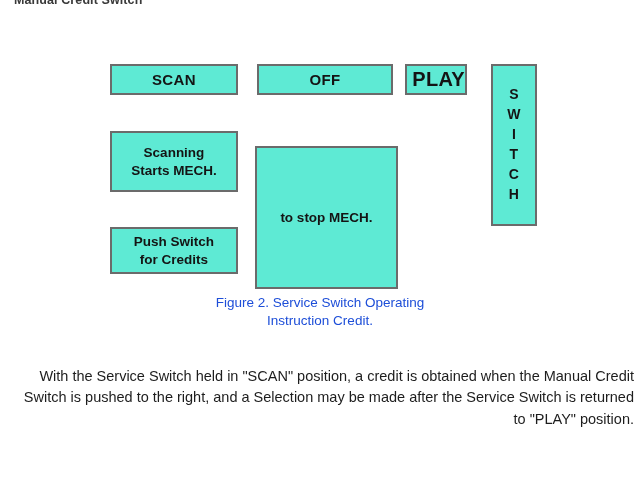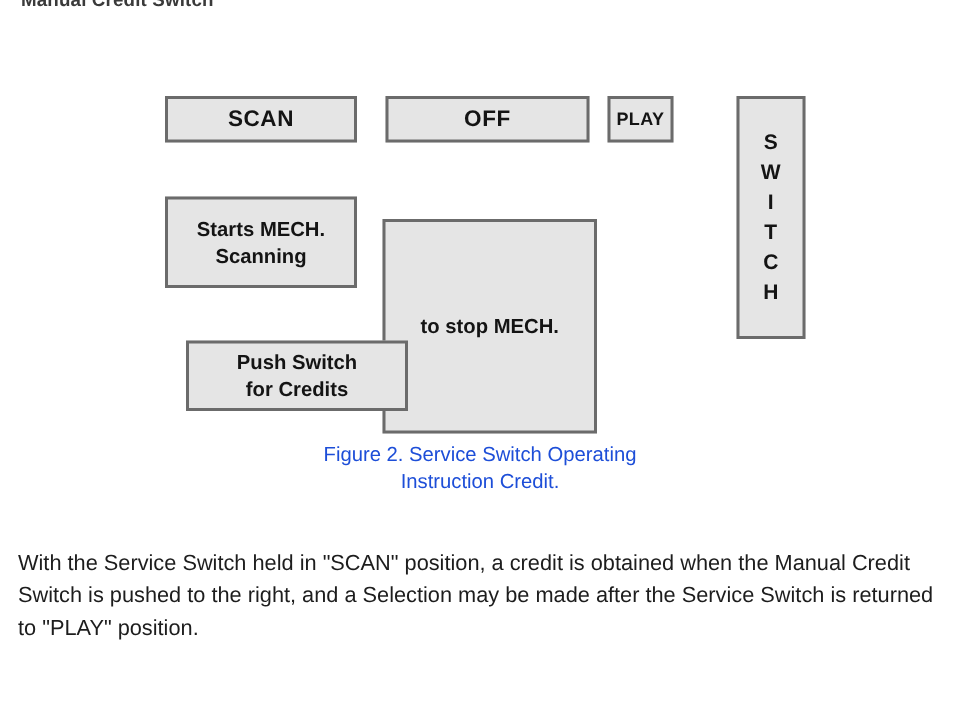--- a/index.html
+++ b/index.html
@@ -35,53 +35,53 @@
     position: absolute;
     left: 0;
     top: 0;
     width: 640px;
     height: 340px;
   }
 
   .plate-box {
     position: absolute;
     box-sizing: border-box;
-    background: #e5e5e5;
+    background: #5eead4;
     border: 2px solid #6b6b6b;
     display: flex;
     align-items: center;
     justify-content: center;
     text-align: center;
     font-weight: bold;
     color: #141414;
     line-height: 1.28;
   }
 
   
   .box-scan  { left: 110px; top: 64px;  width: 128px; height: 31px; font-size: 15px; letter-spacing: 0.4px; }
   .box-off   { left: 257px; top: 64px;  width: 136px; height: 31px; font-size: 15px; letter-spacing: 0.4px; }
-  .box-play  { left: 405px; top: 64px;  width: 44px;  height: 31px; font-size: 12px; letter-spacing: 0.3px; }
+  .box-play  { left: 405px; top: 64px;  width: 62px;  height: 31px; font-size: 20px; letter-spacing: 0.3px; justify-content: flex-end; }
 
   
   .box-switch {
     left: 491px; top: 64px; width: 46px; height: 162px;
     font-size: 14px;
     flex-direction: column;
     letter-spacing: 0.3px;
   }
   .box-switch .vchar {
     display: block;
     line-height: 1.42;
     font-weight: bold;
   }
 
   
   .box-starts { left: 110px; top: 131px; width: 128px; height: 61px; font-size: 13.5px; }
   .box-stop   { left: 255px; top: 131px; width: 143px; height: 143px; font-size: 13.5px; margin-top: 15px; }
-  .box-push   { left: 124px; top: 227px; width: 148px; height: 47px; font-size: 13.5px; }
+  .box-push   { left: 110px; top: 227px; width: 128px; height: 47px; font-size: 13.5px; }
 
   .box-lines { padding: 0 4px; }
   .box-lines span { display: block; white-space: nowrap; }
 
   
   .caption {
     position: absolute;
     left: 110px;
     top: 294px;
     width: 420px;
@@ -94,20 +94,21 @@
 
   
   .body-text {
     position: absolute;
     left: 12px;
     top: 351px;
     width: 622px;
     font-size: 14.5px;
     line-height: 1.5;
     color: #1d1d1d;
+    text-align: right;
   }
 </style>
 </head>
 <body>
 
 <div class="page-top-label">Manual Credit Switch</div>
 
 <div class="figure">
 
   <div class="plate-box box-scan">
@@ -126,22 +127,22 @@
     <span class="vchar">S</span>
     <span class="vchar">W</span>
     <span class="vchar">I</span>
     <span class="vchar">T</span>
     <span class="vchar">C</span>
     <span class="vchar">H</span>
   </div>
 
   <div class="plate-box box-starts">
     <div class="box-lines">
+      <span>Scanning</span>
       <span>Starts MECH.</span>
-      <span>Scanning</span>
     </div>
   </div>
 
   <div class="plate-box box-stop">
     <div class="box-lines">
       <span>to stop MECH.</span>
     </div>
   </div>
 
   <div class="plate-box box-push">

